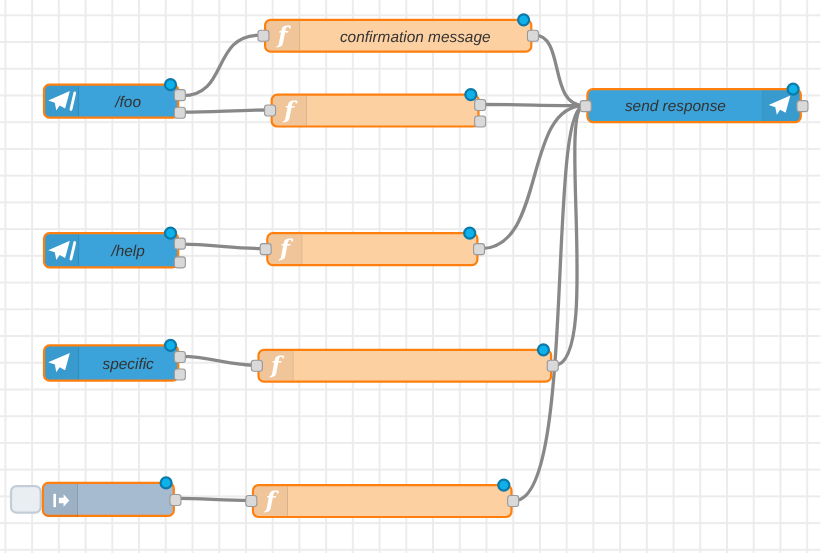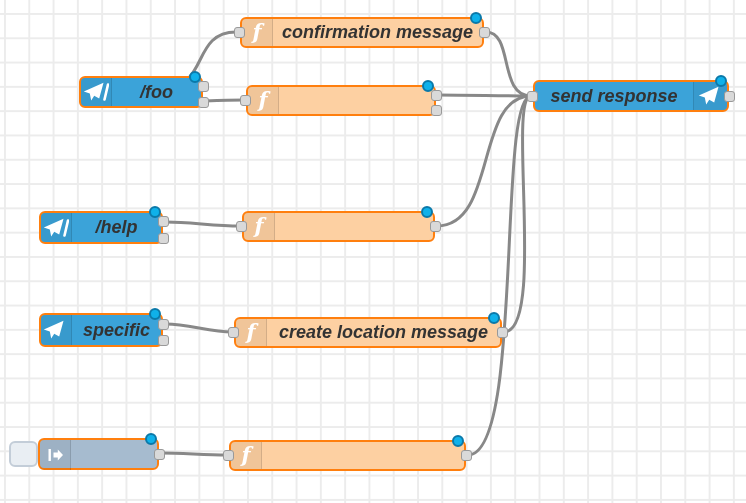--- a/index.html
+++ b/index.html
@@ -24,22 +24,22 @@
   .node-function{background:#fdd0a2;}
   .node-inject{background:#a6bbcf;flex-direction:column;}
   .icon-region{
     width:30px;flex:0 0 30px;display:flex;align-items:center;justify-content:center;
     background:rgba(0,0,0,0.05);
   }
   .icon-left{border-right:1px solid rgba(0,0,0,0.12);border-radius:4px 0 0 4px;}
   .icon-right{border-left:1px solid rgba(0,0,0,0.12);border-radius:0 4px 4px 0;flex-basis:33px;width:33px;}
   .node-label{
     flex:1;display:flex;align-items:center;justify-content:center;
-    font-style:italic;font-size:18px;color:#333;white-space:nowrap;
-    padding:0 6px;overflow:hidden;font-weight:bold;
+    font-style:italic;font-size:14px;color:#333;white-space:nowrap;
+    padding:0 6px;overflow:hidden;
   }
   .port{
     position:absolute;width:11px;height:11px;box-sizing:border-box;
     background:#d9d9d9;border:1px solid #999;border-radius:3px;z-index:4;
   }
   .port-input{left:-8px;}
   .port-output{right:-8px;}
   .changed-badge{
     position:absolute;width:8px;height:8px;border-radius:50%;
     background:#0fb1ea;border:2px solid #0b79a9;top:-7px;right:0;z-index:5;
@@ -60,21 +60,21 @@
       <path d="M166,102 C193,102 217,100 244,100" class="wire" stroke="#888888"></path>
       <path d="M486,32 C514,32 498,96 531,96" class="wire" stroke="#888888"></path>
       <path d="M438,95 C470,95 500,96 531,96" class="wire" stroke="#888888"></path>
       <path d="M166,222 C190,222 214,226 240,226" class="wire" stroke="#888888"></path>
       <path d="M437,226 C497,226 475,96 531,96" class="wire" stroke="#888888"></path>
       <path d="M166,324 C188,324 210,332 232,332" class="wire" stroke="#888888"></path>
       <path d="M504,332 C546,332 507,96 531,96" class="wire" stroke="#888888"></path>
       <path d="M161,453 C183,453 204,455 227,455" class="wire" stroke="#888888"></path>
       <path d="M468,455 C524,455 497,96 531,96" class="wire" stroke="#888888"></path>
     </svg>
-<div class="node node-telegram" style="left: 39px; top: 76px; width: 124px; height: 32px; margin-left: 40px;">
+<div class="node node-telegram" style="left: 39px; top: 76px; width: 124px; height: 32px;">
       <span class="icon-region icon-left">
         <svg width="26" height="20" viewBox="0 0 26 20">
           <path d="M20.5 0.8 L0.8 9.4 L6.8 11.4 L8.2 18.4 L11.2 13.8 L16.2 16.6 Z" fill="#ffffff"></path>
           <path d="M25 2.5 L21.5 17.5" stroke="#ffffff" stroke-width="2.6" stroke-linecap="round"></path>
         </svg>
       </span>
       <span class="node-label">/foo</span>
       <span class="port port-output" style="top: 3.06px;"></span>
       <span class="port port-output" style="top: 18.74px;"></span>
       <span class="changed-badge"></span>
@@ -136,21 +136,20 @@
       </span>
       <span class="node-label">specific</span>
       <span class="port port-output" style="top: 3.72px;"></span>
       <span class="port port-output" style="top: 20.38px;"></span>
       <span class="changed-badge"></span>
     </div>
     <div class="node node-function" style="left: 234px; top: 317px; width: 268px; height: 31px;">
       <span class="icon-region icon-left">
         <span class="fn-glyph">f</span>
       </span>
-      <span class="node-label">create location message</span>
       <span class="port port-input" style="top: 8px;"></span>
       <span class="port port-output" style="top: 8px;"></span>
       <span class="changed-badge"></span>
     </div>
     <div class="inject-button" style="left: 9px; top: 441px;"></div>
     <div class="node node-inject" style="left: 38px; top: 438px; width: 121px; height: 32px;">
       <span class="icon-region icon-left">
         <svg width="20" height="20" viewBox="0 0 20 20">
           <rect x="3.5" y="4" width="2.4" height="12" fill="#ffffff"></rect>
           <path d="M8.5 7.6 h4.3 V4.4 L18 10 l-5.2 5.6 V12.4 H8.5 Z" fill="#ffffff"></path>

